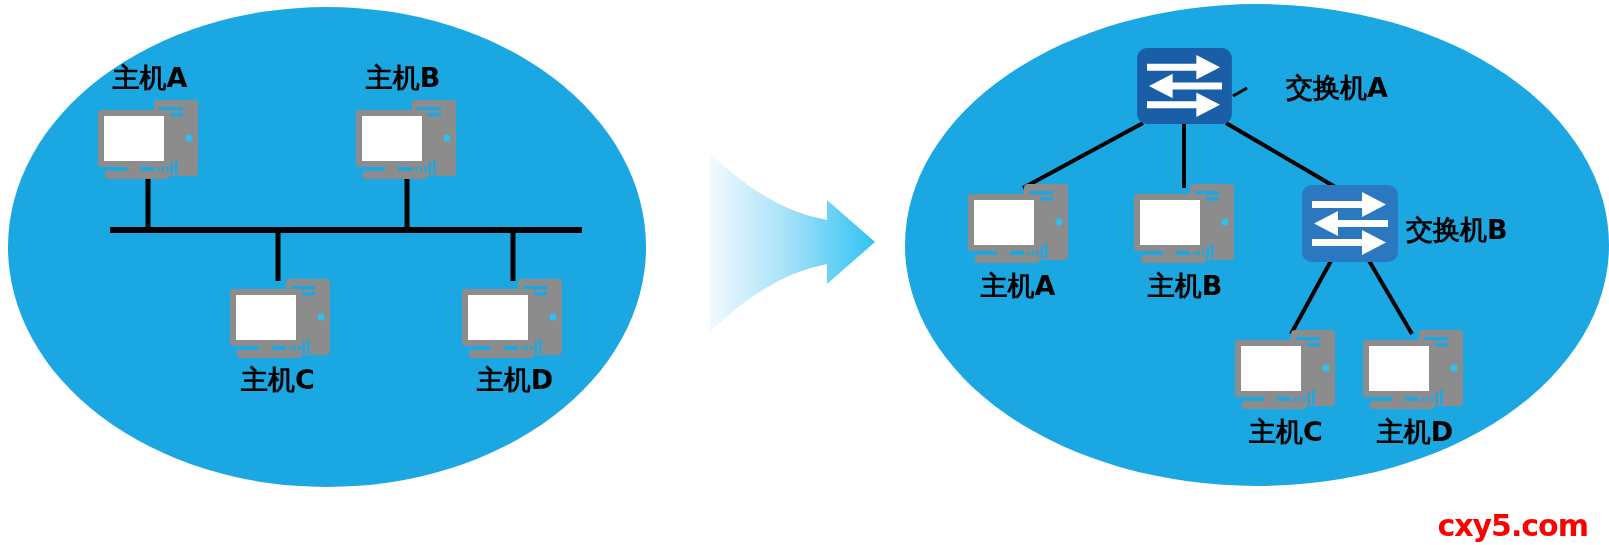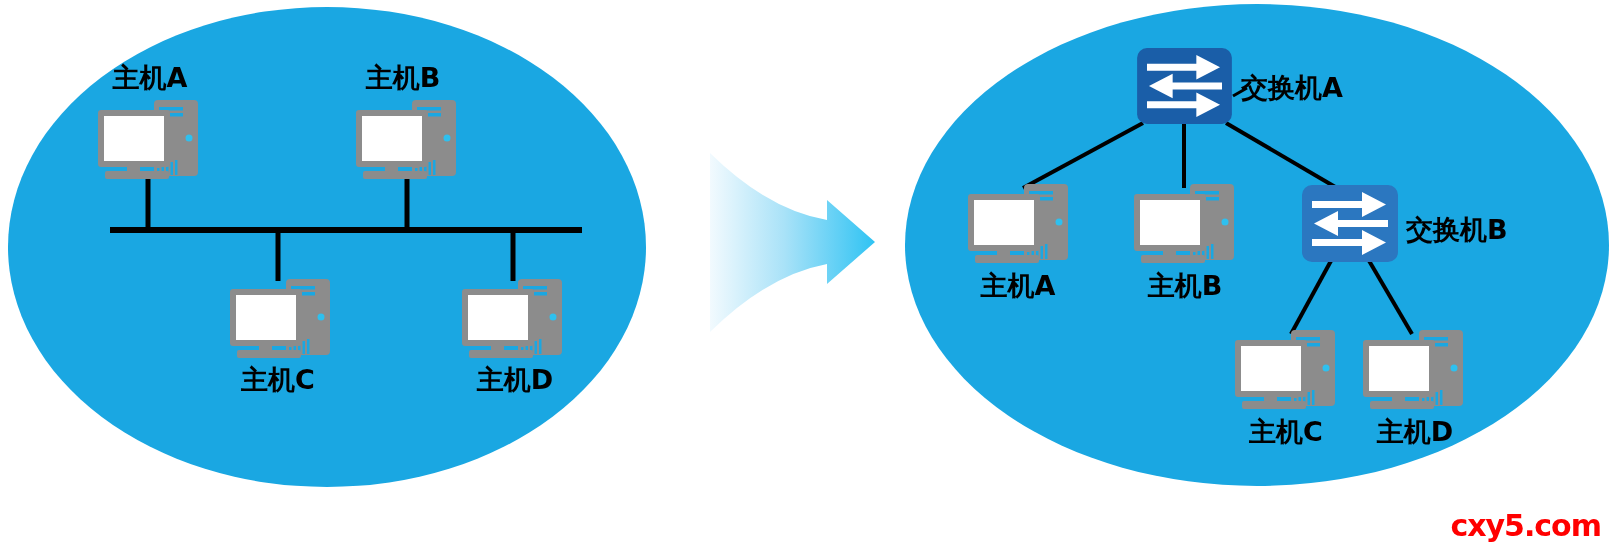--- a/index.html
+++ b/index.html
@@ -45,21 +45,21 @@
     position:absolute;
     color:var(--label);
     font-size:27px;
     font-weight:bold;
     line-height:28px;
     white-space:nowrap;
   }
   .lbl.centered{transform:translateX(-50%);}
   .watermark{
     position:absolute;
-    right:8px;bottom:3px;
+    right:21px;bottom:3px;
     color:var(--watermark);
     font-size:30px;
     font-weight:bold;
     letter-spacing:-1px;
     line-height:32px;
   }
 </style>
 </head>
 <body>
 
@@ -126,21 +126,21 @@
 
     <use href="#switch" class="switch-a-use" x="1137" y="48" width="95" height="76"></use>
     <use href="#switch" class="switch-b-use" x="1302" y="185" width="96" height="77"></use>
   </svg>
 
   <div class="lbl centered" style="left:150px;top:64px">主机A</div>
   <div class="lbl centered" style="left:403px;top:64px">主机B</div>
   <div class="lbl centered" style="left:278px;top:366px">主机C</div>
   <div class="lbl centered" style="left:515px;top:366px">主机D</div>
 
-  <div class="lbl" style="left:1241px;top:74px">交换机A</div>
+  <div class="lbl" style="left:1286px;top:74px">交换机A</div>
   <div class="lbl" style="left:1406px;top:216px">交换机B</div>
   <div class="lbl centered" style="left:1018px;top:272px">主机A</div>
   <div class="lbl centered" style="left:1185px;top:272px">主机B</div>
   <div class="lbl centered" style="left:1286px;top:418px">主机C</div>
   <div class="lbl centered" style="left:1415px;top:418px">主机D</div>
 
   <div class="watermark">cxy5.com</div>
 
 </div>
 

